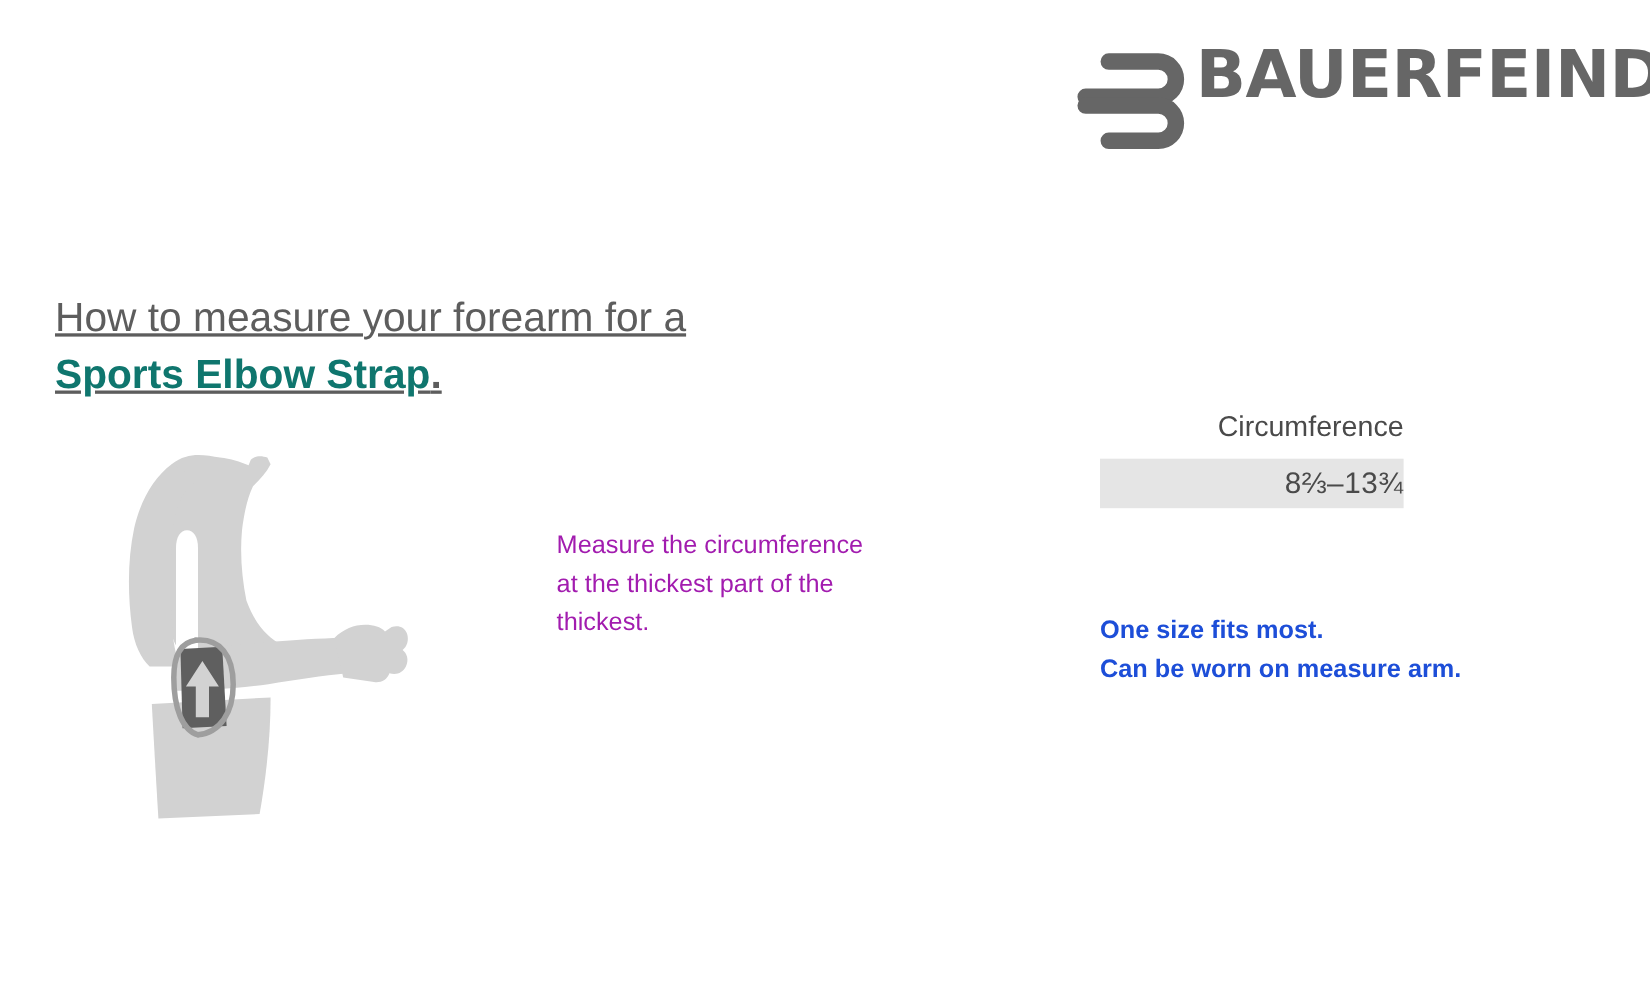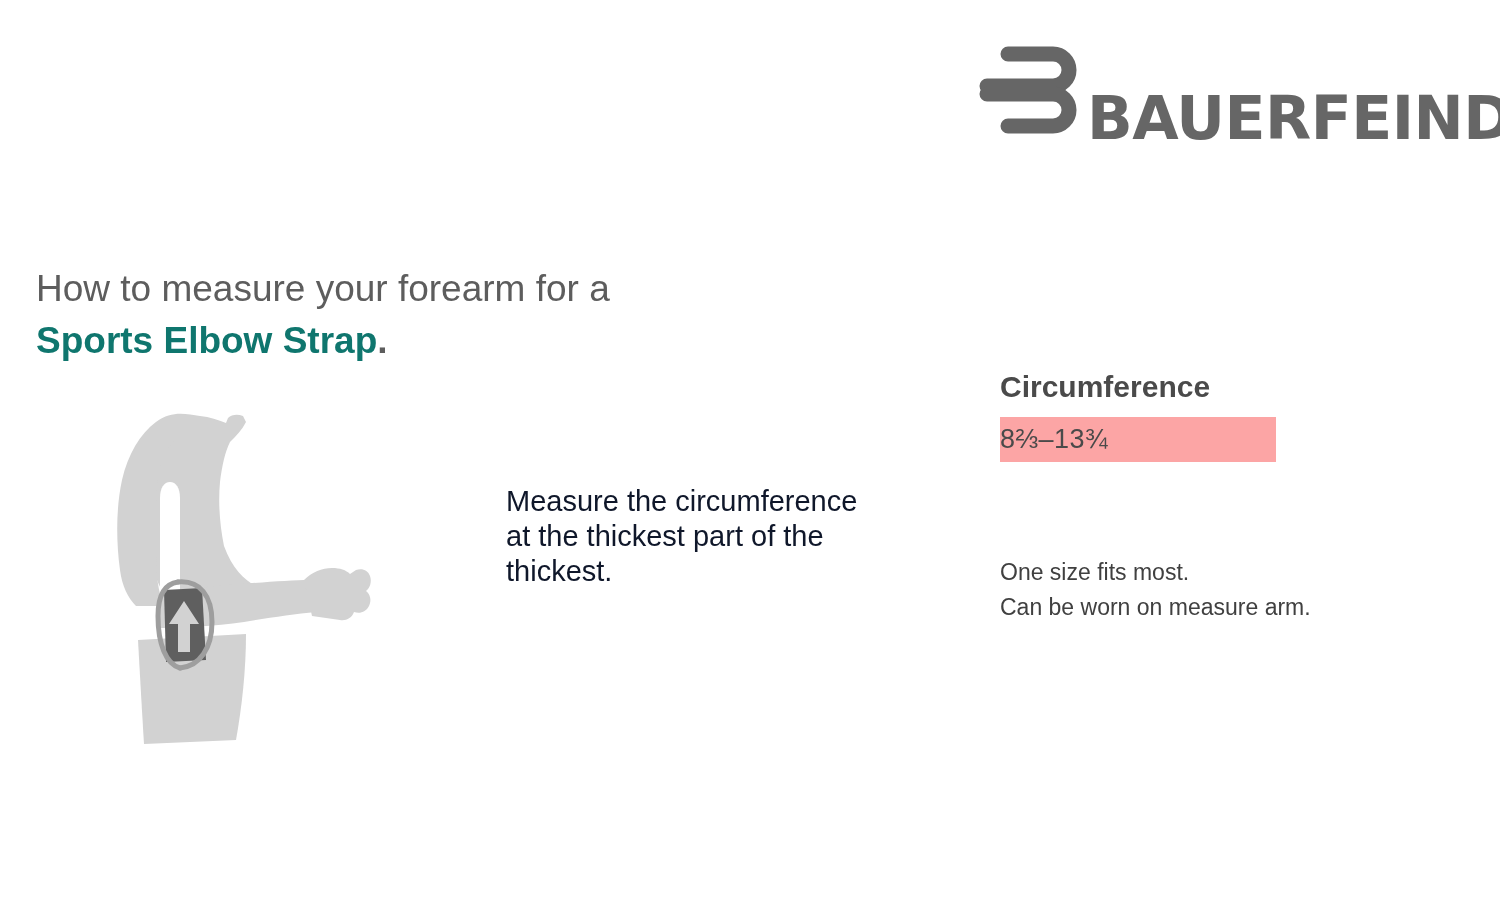--- a/index.html
+++ b/index.html
@@ -17,104 +17,106 @@
   }
 
   
   #brand-logo {
     position: absolute;
     left: 975px;
     top: 38px;
     width: 480px;
     height: 110px;
     display: flex;
-    align-items: flex-end;
+    align-items: flex-start;
   }
   #logo-mark { flex: 0 0 auto; }
   #logo-wordmark {
     font-family: "DejaVu Sans", sans-serif;
     font-weight: bold;
     font-size: 60px;
     letter-spacing: -0.5px;
     color: #666666;
     line-height: 1;
     margin-left: 4px;
     position: relative;
     white-space: nowrap;
   }
 
   
   #headline {
     position: absolute;
-    left: 36px;
+    left: 50px;
     top: 238px;
     width: 820px;
     font-size: 37px;
     line-height: 52px;
     color: #5d5d5d;
     font-weight: normal;
+    text-decoration: underline;
   }
   #headline-line2 { font-weight: bold; color: #0f766e; }
   .hl-period { font-weight: bold; }
 
   
   #figure-illustration {
     position: absolute;
     left: 60px;
     top: 400px;
     width: 340px;
     height: 345px;
   }
 
   
   #instruction-block {
     position: absolute;
     left: 506px;
     top: 455px;
     width: 380px;
-    font-size: 29px;
+    font-size: 23px;
     line-height: 35px;
-    color: #0f172a;
+    color: #a21caf;
   }
 
   
   #size-table {
     position: absolute;
     left: 1000px;
     top: 370px;
     width: 276px;
   }
   #size-table-header {
-    text-align: left;
-    font-weight: bold;
-    font-size: 30px;
+    text-align: right;
+    font-weight: normal;
+    font-size: 26px;
     line-height: 34px;
     color: #4a4a4a;
   }
   #size-table-row {
     margin-top: 13px;
-    background: #fca5a5;
+    background: #e5e5e5;
     height: 45px;
     line-height: 45px;
-    text-align: left;
+    text-align: right;
     font-size: 27px;
     color: #4a4a4a;
     letter-spacing: 0.5px;
   }
 
   
   #size-note {
     position: absolute;
     left: 1000px;
     top: 532px;
     width: 420px;
     font-size: 23px;
     line-height: 35px;
-    color: #404040;
+    color: #1d4ed8;
     white-space: nowrap;
+    font-weight: bold;
   }
 </style>
 </head>
 <body>
 
 <div id="brand-logo">
   <span id="logo-mark">
     <svg width="108" height="108" viewBox="0 0 108 108" aria-hidden="true">
       <g fill="none" stroke="#666666" stroke-width="15" stroke-linecap="round">
 

